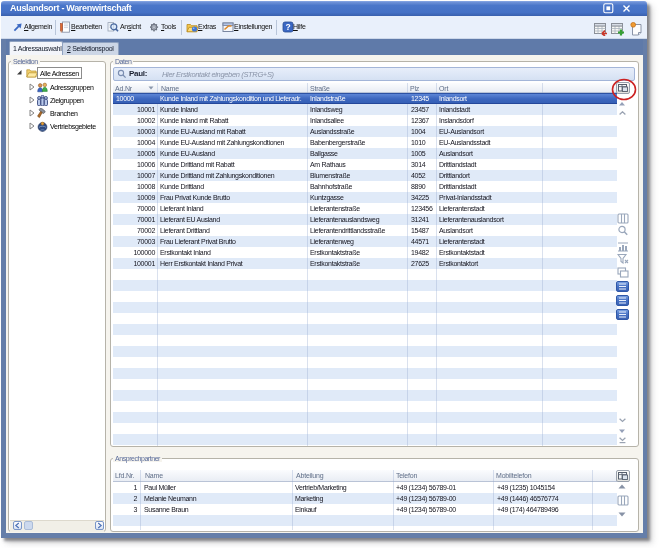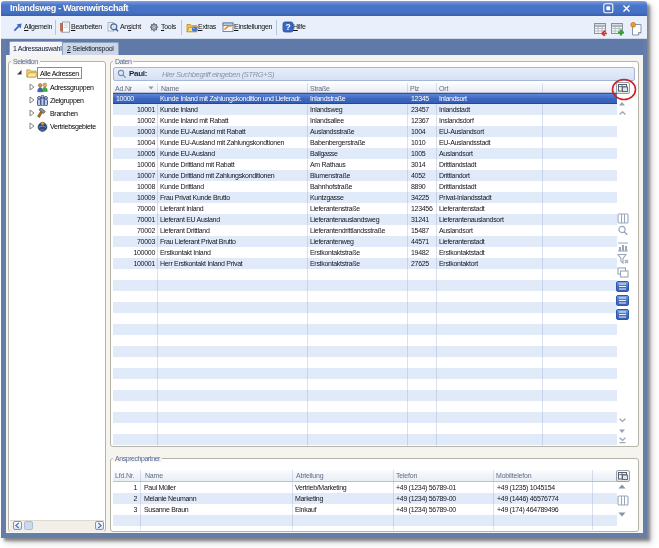--- a/index.html
+++ b/index.html
@@ -4,21 +4,21 @@
 html,body{margin:0;padding:0;}
 body{width:659px;height:548px;background:#fff;position:relative;overflow:hidden;
  font-family:"Liberation Sans",sans-serif;-webkit-font-smoothing:antialiased;}
 .ab{position:absolute;}
 .t{position:absolute;white-space:nowrap;}
 </style></head><body>
 
 <div class="ab" style="left:1px;top:1px;width:646px;height:537px;box-shadow:3px 3px 3px rgba(88,88,94,.66),5px 5px 6px rgba(120,120,125,.32);border-radius:3px 3px 0 0;background:#f6f4ee;">
 <div class="ab" style="left:-1px;top:-1px;width:659px;height:548px;transform:translateZ(0);">
 <div class="ab" style="left:1px;top:1px;width:646px;height:15px;border-radius:3px 3px 0 0;background:linear-gradient(180deg,#7093d8 0%,#4a76c9 25%,#4571c5 75%,#3a60ad 100%);border-top:1px solid #7fa0e0;box-sizing:border-box;"></div>
-<div class="t" style="left:10px;top:3px;font-size:9px;font-weight:bold;color:#fff;letter-spacing:-0.3px;">Inlandsweg - Warenwirtschaft</div>
+<div class="t" style="left:10px;top:3px;font-size:9px;font-weight:bold;color:#fff;letter-spacing:-0.3px;">Auslandsort - Warenwirtschaft</div>
 <svg class="ab" style="left:603px;top:3px;" width="11" height="11" viewBox="0 0 11 11">
         <rect x="0.8" y="0.8" width="9" height="9" rx="1.5" fill="none" stroke="#fff" stroke-width="1.1"></rect>
         <rect x="3.4" y="3.4" width="3.8" height="3.8" fill="#fff"></rect>
       </svg>
 <svg class="ab" style="left:622px;top:4px;" width="9" height="9" viewBox="0 0 9 9">
         <path d="M1.5 1.5 L7.5 7.5 M7.5 1.5 L1.5 7.5" stroke="#fff" stroke-width="1.4"></path>
       </svg>
 <div class="ab" style="left:1px;top:16px;width:646px;height:23px;background:#e9f0fb;border-bottom:1px solid #cdd8ea;box-sizing:border-box;"></div>
 <svg class="ab" style="left:12px;top:21px" width="12" height="12" viewBox="0 0 12 12">
         <path d="M2.4 9.6 L6.8 5.2" stroke="#3a68c2" stroke-width="1.8" fill="none"></path>
@@ -159,21 +159,21 @@
         <path d="M3.2 2 L6.2 4.5 L3.2 7" fill="none" stroke="#4a6fb4" stroke-width="1.1"></path>
       </svg>
 <div class="ab" style="left:110px;top:61px;width:529px;height:386px;border:1px solid #b6b3a9;border-radius:3px;background:#fff;box-sizing:border-box;"></div>
 <div class="t" style="left:113px;top:57.5px;font-size:7px;letter-spacing:-0.45px;color:#5a6b99;background:#f6f4ee;padding:0 2px;">Daten</div>
 <div class="ab" style="left:113px;top:67px;width:522px;height:14px;border:1px solid #a3b5d8;border-radius:2px;background:linear-gradient(180deg,#e7eefa,#d5e1f3);box-sizing:border-box;"></div>
 <svg class="ab" style="left:117px;top:69px" width="10" height="10" viewBox="0 0 10 10">
         <circle cx="4" cy="4" r="2.6" fill="none" stroke="#7a8db0" stroke-width="1.1"></circle>
         <path d="M6 6 L8.6 8.6" stroke="#7a8db0" stroke-width="1.3"></path>
       </svg>
 <div class="t" style="left:129px;top:69px;font-size:8px;font-weight:bold;letter-spacing:-0.3px;color:#1a2030;">Paul:</div>
-<div class="t" style="left:162px;top:69.5px;font-size:7.5px;font-style:italic;letter-spacing:-0.35px;color:#8a94a8;">Hier Suchbegriff eingeben (STRG+S)</div>
+<div class="t" style="left:162px;top:69.5px;font-size:7.5px;font-style:italic;letter-spacing:-0.35px;color:#8a94a8;">Hier Erstkontakt eingeben (STRG+S)</div>
 <div class="ab" style="left:113px;top:83px;width:504px;height:10px;background:linear-gradient(180deg,#fbfcfe,#e9edf4);border-bottom:1px solid #b9c3d6;box-sizing:border-box;"></div>
 <div class="t" style="left:115px;top:85px;font-size:7px;letter-spacing:-0.2px;color:#5f6e88;">Ad.Nr</div>
 <div class="t" style="left:161px;top:85px;font-size:7px;letter-spacing:-0.2px;color:#5f6e88;">Name</div>
 <div class="t" style="left:310px;top:85px;font-size:7px;letter-spacing:-0.2px;color:#5f6e88;">Straße</div>
 <div class="t" style="left:410px;top:85px;font-size:7px;letter-spacing:-0.2px;color:#5f6e88;">Plz</div>
 <div class="t" style="left:439px;top:85px;font-size:7px;letter-spacing:-0.2px;color:#5f6e88;">Ort</div>
 <svg class="ab" style="left:148px;top:86px" width="6" height="4" viewBox="0 0 6 4">
         <path d="M0.5 0.5 L5.5 0.5 L3 3.5z" fill="#8a97ac"></path>
       </svg>
 <div class="ab" style="left:113px;top:93px;width:504px;height:353px;background:repeating-linear-gradient(180deg,#ffffff 0px,#ffffff 11px,#e0eaf8 11px,#e0eaf8 22px);"></div>

